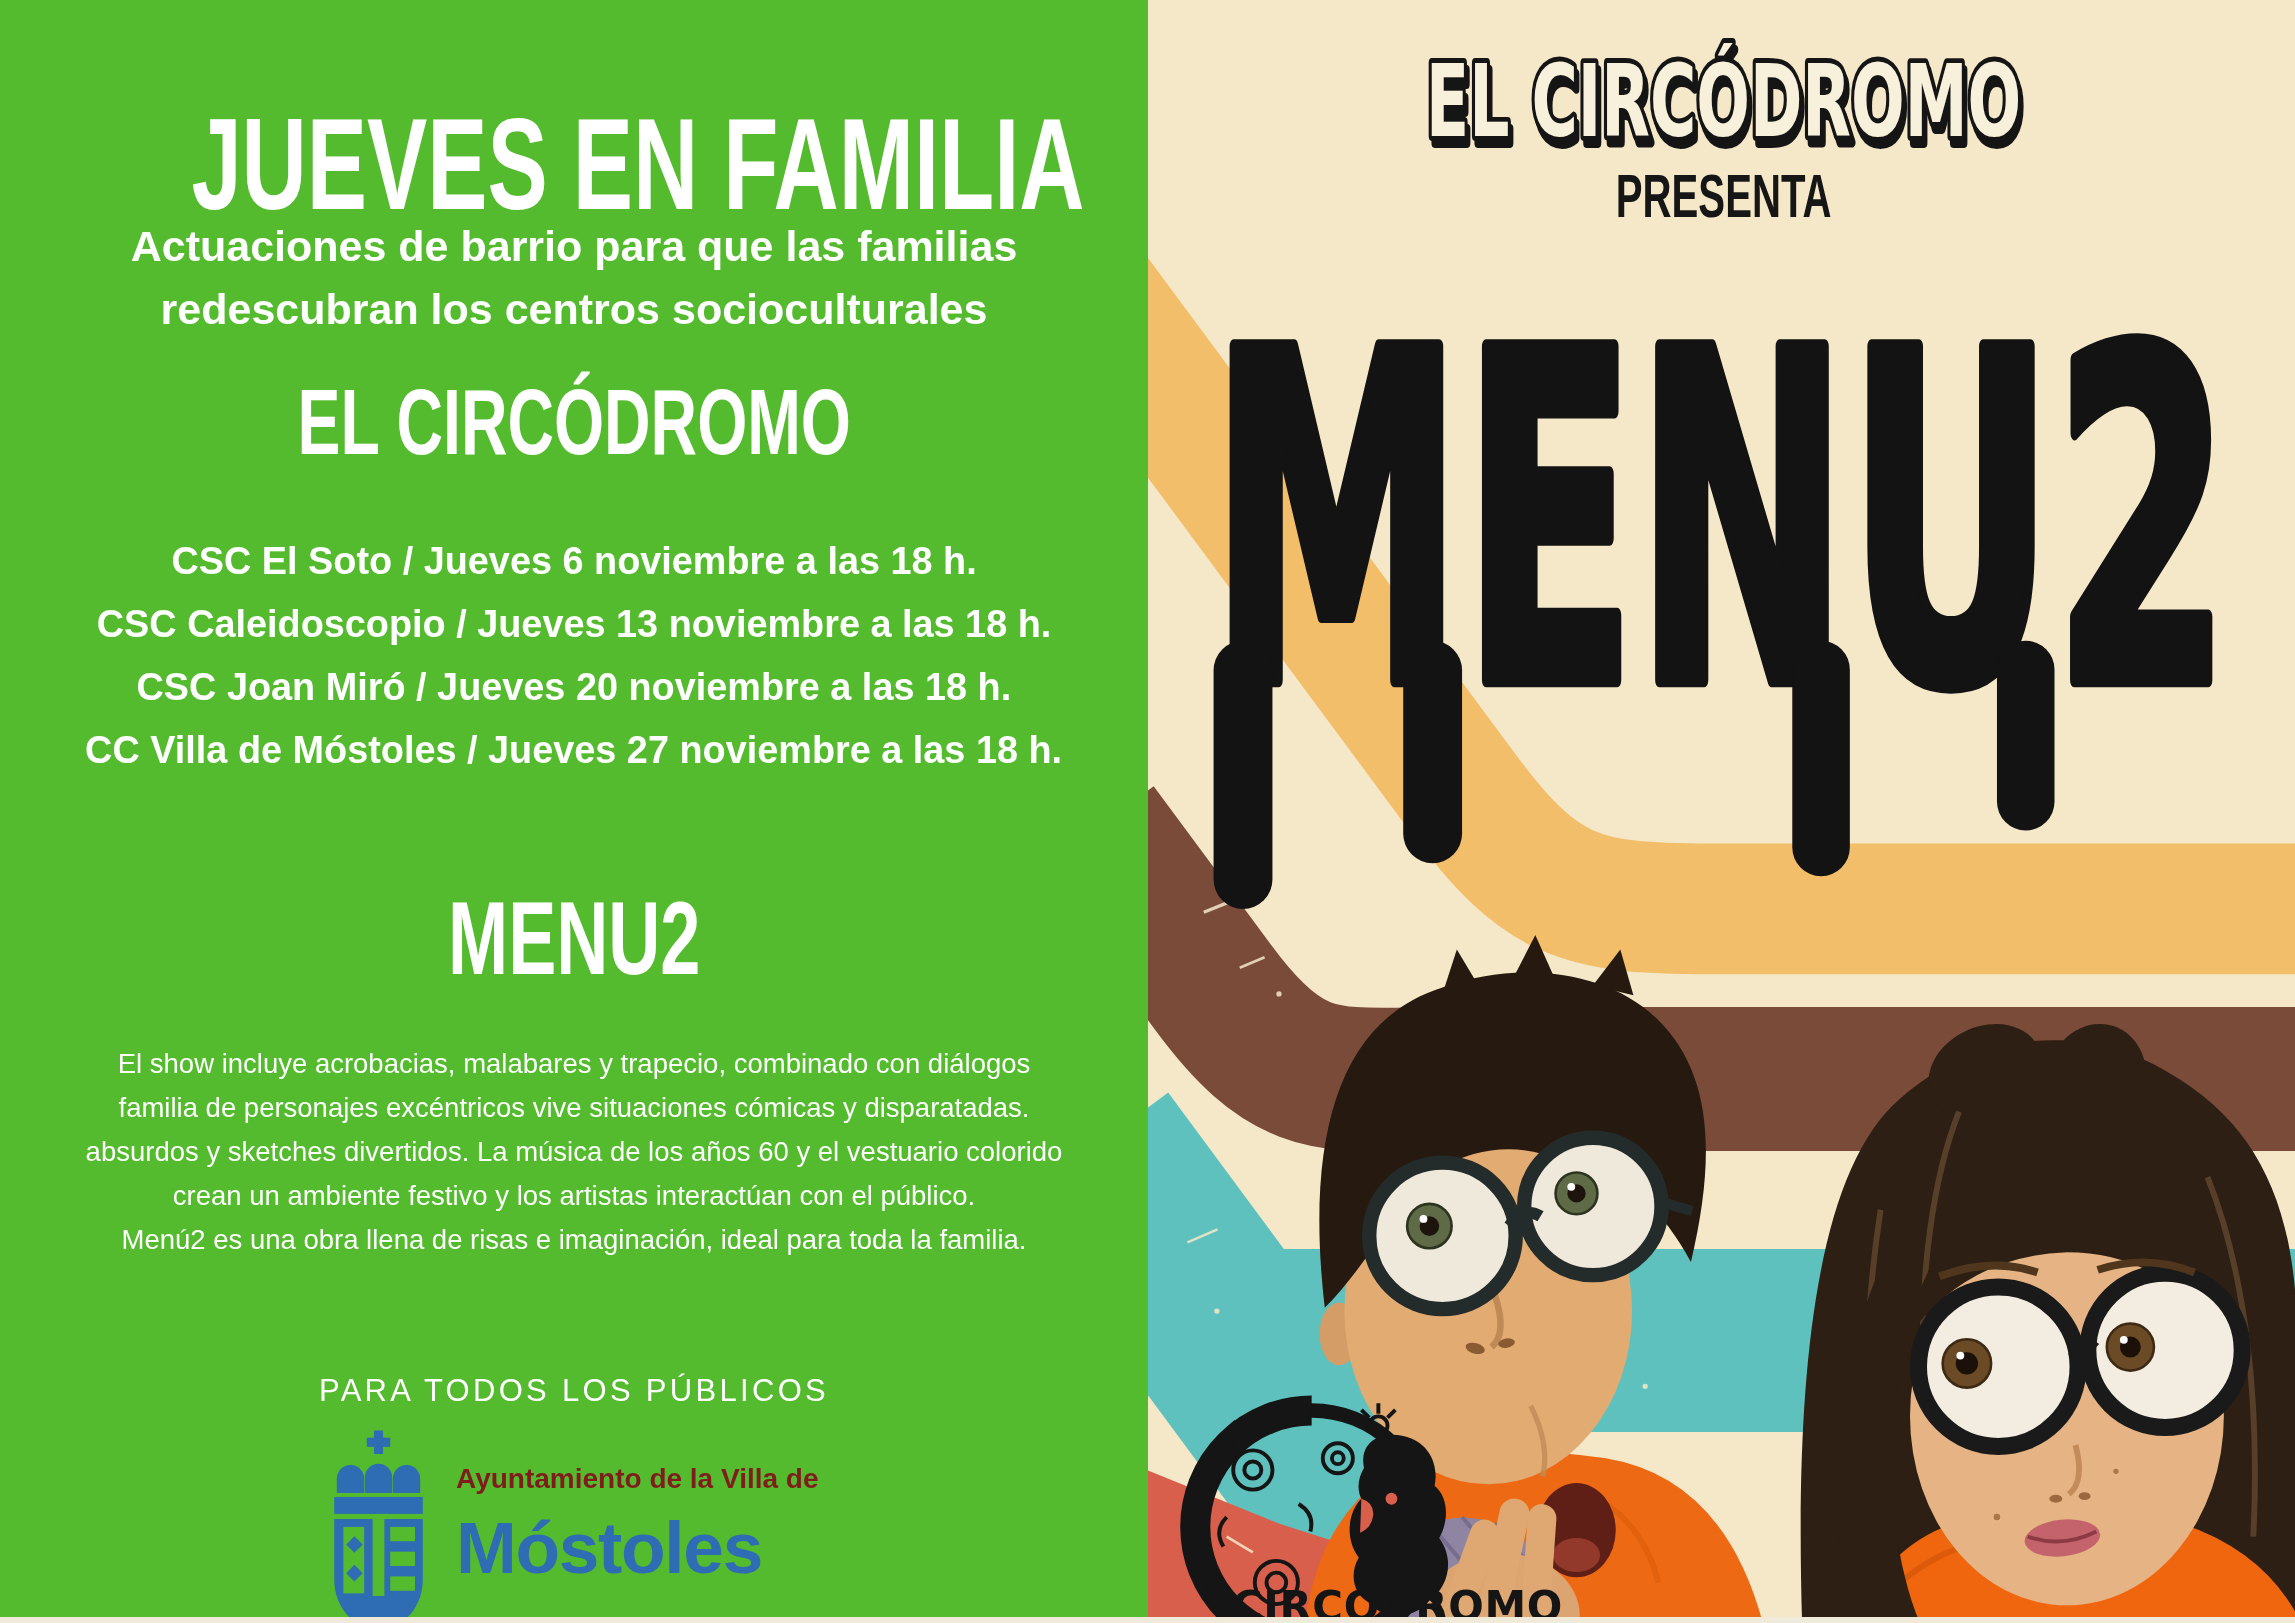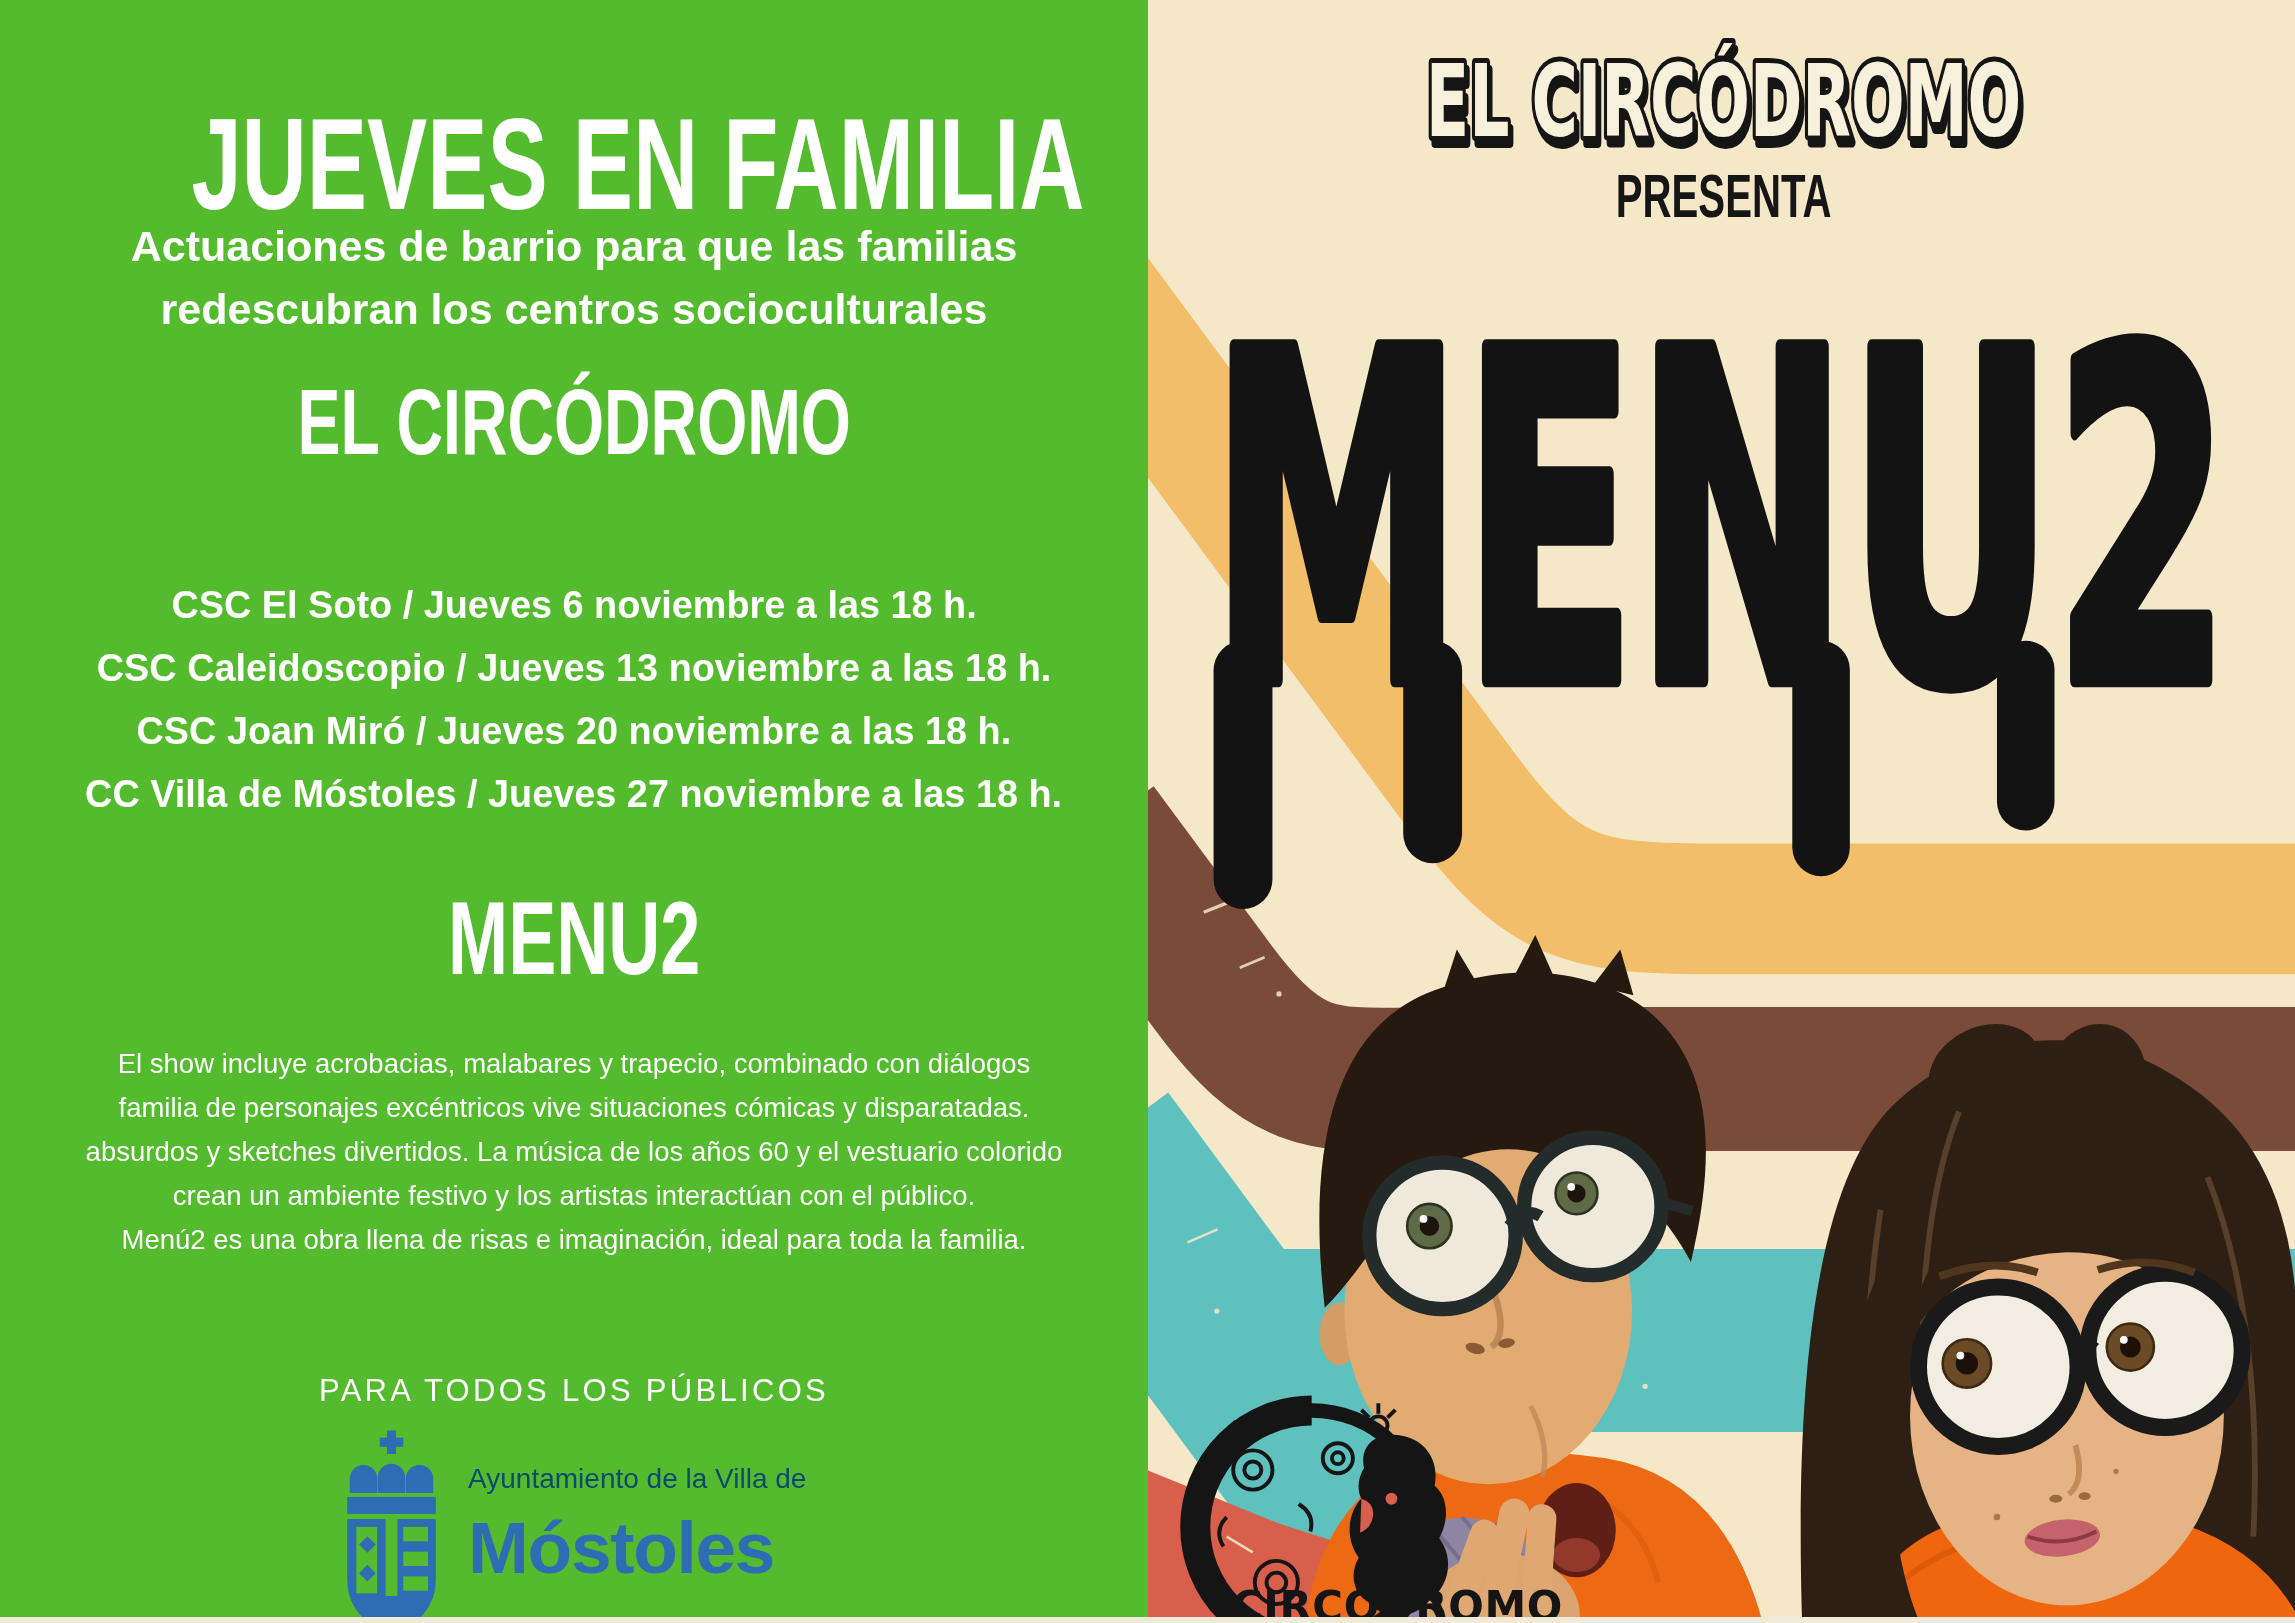--- a/index.html
+++ b/index.html
@@ -7,29 +7,29 @@
           font-family:"Liberation Sans",sans-serif;background:#F5E8C9;}
   
   .left{position:absolute;left:0;top:0;width:1148px;height:1623px;
         background:#55BB2E;color:#fff;text-align:center;overflow:hidden;}
   .left .block{position:absolute;left:0;width:100%;}
   .cond{display:inline-block;transform:scaleX(.70);transform-origin:50% 50%;
         white-space:nowrap;font-weight:bold;line-height:1;}
   .page-title{top:90px;font-size:129px;}
   .subtitle{top:215px;font-size:43px;font-weight:bold;line-height:63px;}
   .h-comp{top:370px;font-size:92px;}
-  .sched{top:573px;font-size:39px;font-weight:bold;line-height:63px;}
+  .sched{top:529px;font-size:39px;font-weight:bold;line-height:63px;}
   .sched .semi{display:inline-block;transform:scaleX(.97);white-space:nowrap;}
   .h-show{top:880px;font-size:103px;}
   .desc{top:1042px;font-size:27.5px;font-weight:400;line-height:44px;color:#FDFFFD;}
   .desc div{white-space:nowrap;}
   .aud{top:1373px;font-size:31px;letter-spacing:3.3px;font-weight:400;}
   .logo-row{top:1429px;display:flex;justify-content:center;align-items:flex-start;gap:27.5px;}
   .logo-text{text-align:left;padding-top:34px;}
-  .logo-org{font-size:28px;color:#0c4a6e;font-weight:400;}
+  .logo-org{font-size:28px;color:#7f1d1d;font-weight:700;}
   .logo-city{font-size:73px;font-weight:bold;color:#2E6CB4;letter-spacing:-1.3px;margin-top:16px;line-height:1;}
   
   .right{position:absolute;left:1148px;top:0;width:1148px;height:1623px;}
   .bottom-strip{position:absolute;left:0;bottom:0;width:100%;height:6.5px;background:#F0EADA;z-index:9;}
   h1,h2{margin:0;font-weight:bold;}
 </style>
 </head>
 <body>
 
 <div class="canvas">

